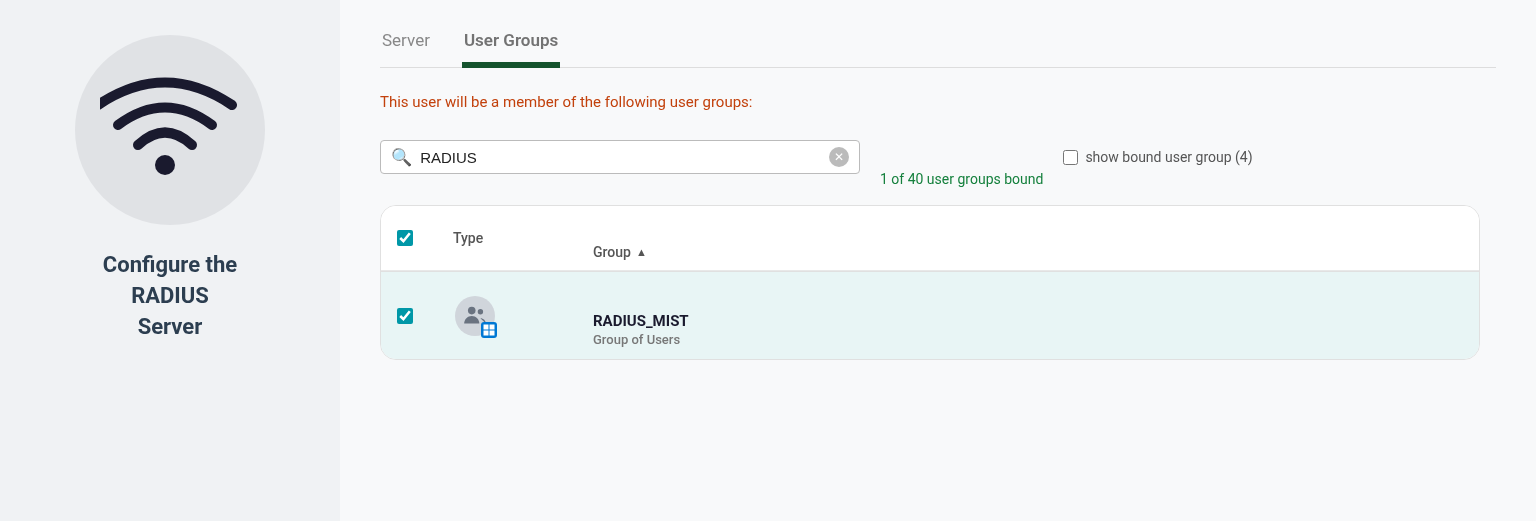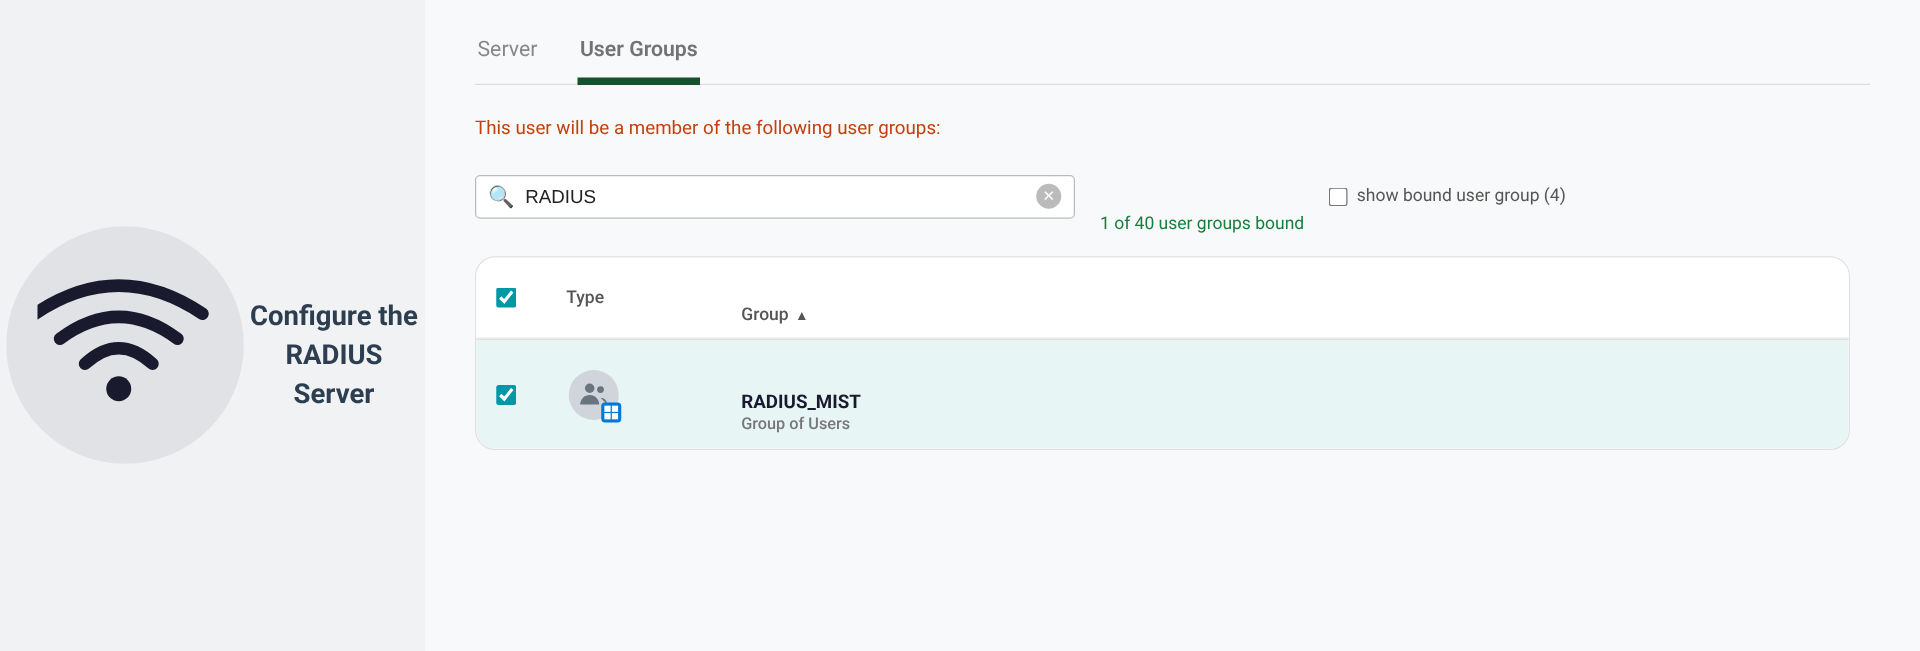--- a/index.html
+++ b/index.html
@@ -10,21 +10,21 @@
       height: 521px;
       display: flex;
       overflow: hidden;
     }
 
     
     .sidebar {
       width: 340px;
       min-width: 340px;
       display: flex;
-      flex-direction: row;
+      flex-direction: column;
       align-items: center;
       justify-content: flex-start;
       padding-top: 30px;
       background: #f0f2f4;
     }
 
     .wifi-icon-container {
       width: 200px;
       height: 200px;
       position: relative;

